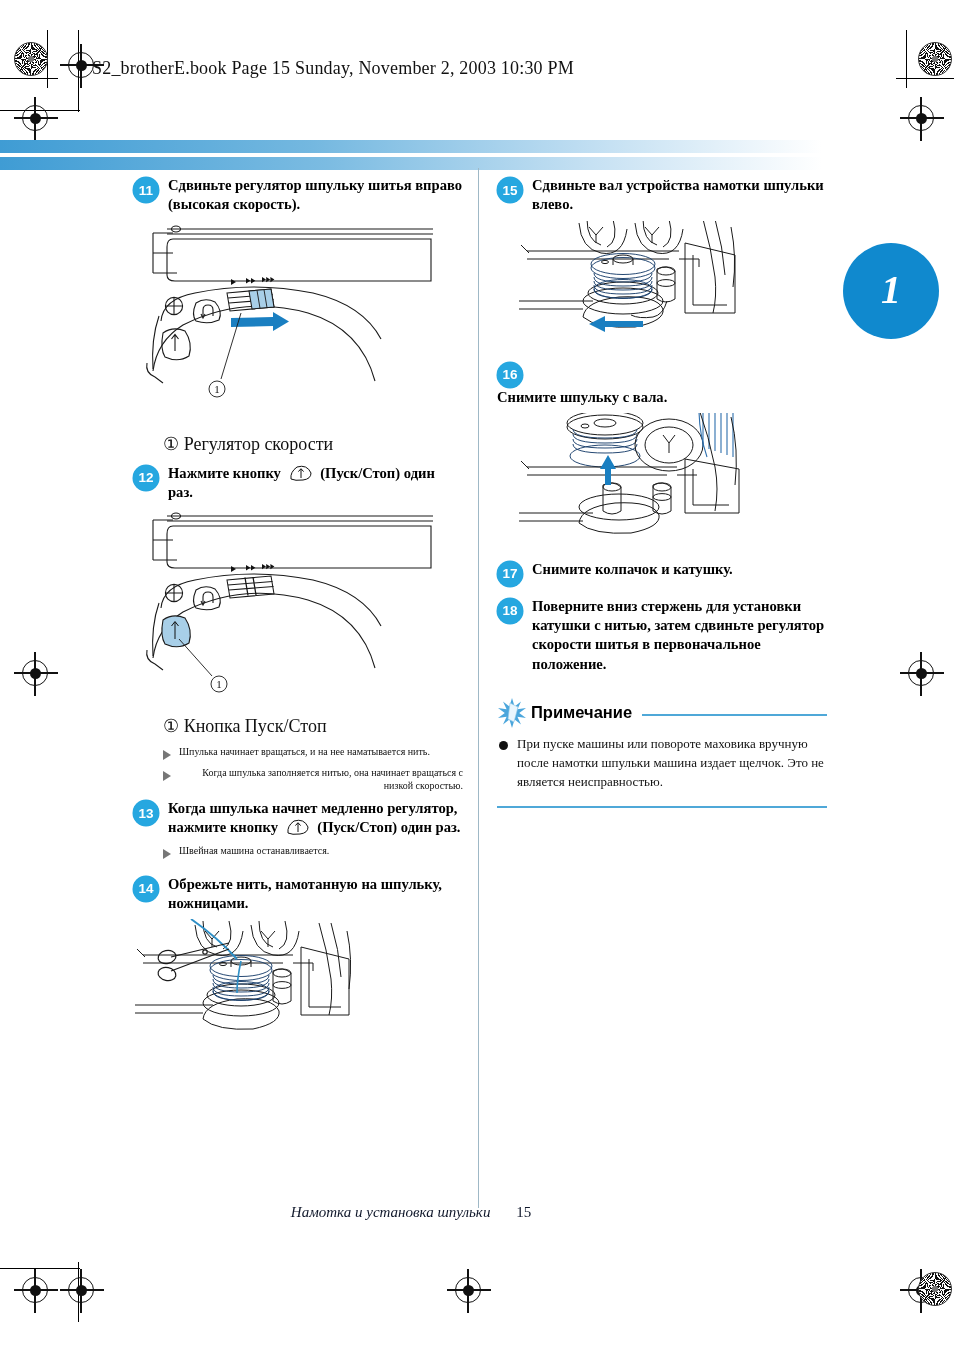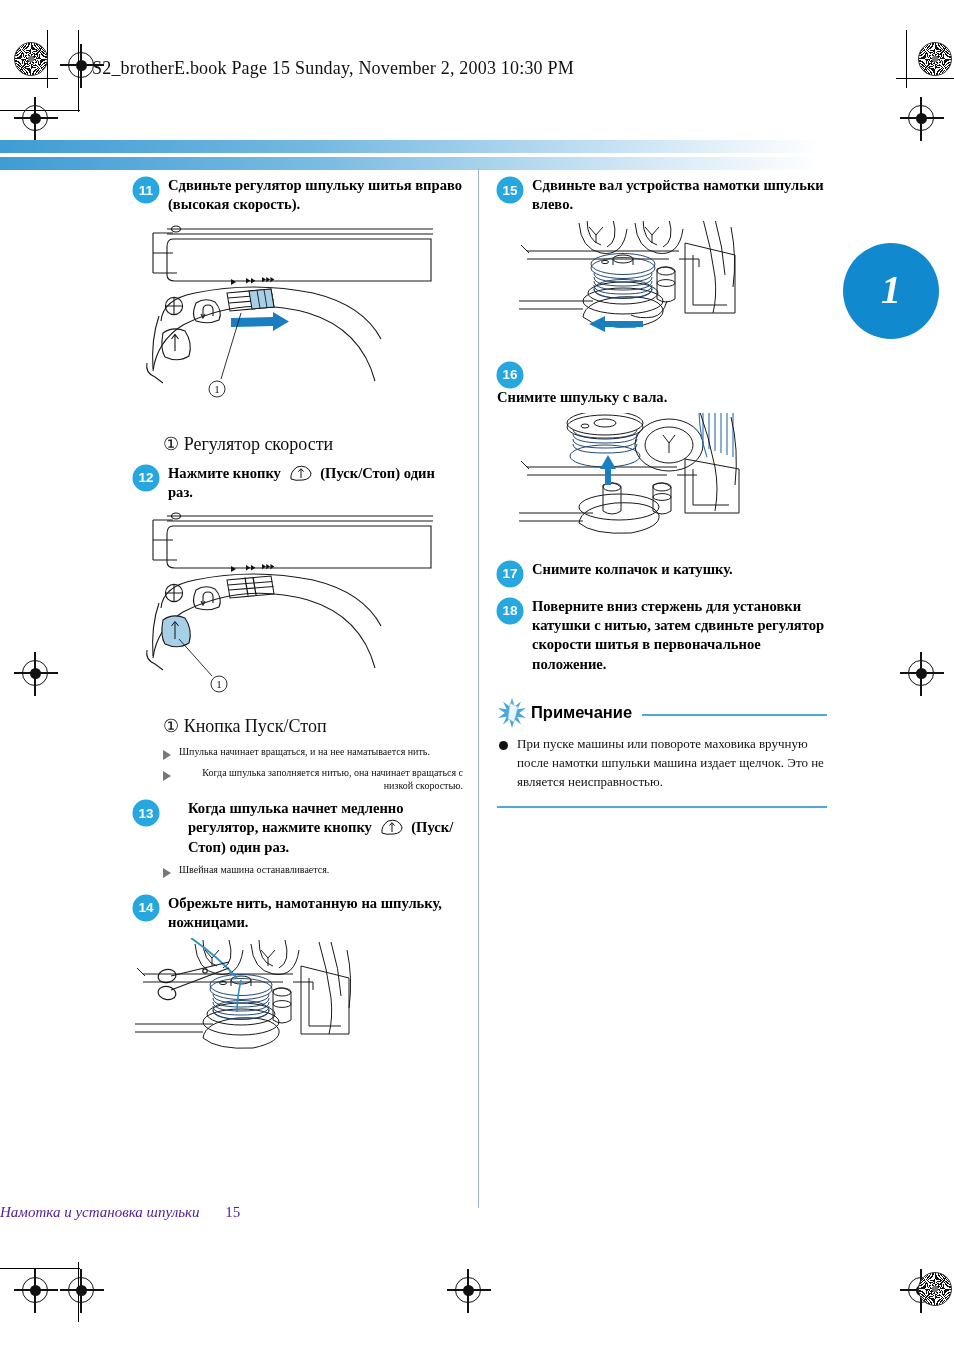--- a/index.html
+++ b/index.html
@@ -128,22 +128,22 @@
     background:#111; margin:6px 9px 0 2px;
   }
   .note-text { font-size:13px; line-height:1.46; color:#111; }
   .note-bottom {
     height:2.2px; background:#4fa8d8; margin-top:14px; width:100%;
   }
 
   
   .footer {
     position:absolute; left:0; top:1204px; width:822px;
-    text-align:left; padding-right:0;
-    font-size:15px; color:#4c1d95;
+    text-align:center; padding-right:0;
+    font-size:15px; color:#0f172a;
   }
   .footer .ttl { font-style:italic; }
   .footer .pg { margin-left:22px; font-style:normal; }
 </style>
 </head>
 <body>
 
 <div class="page">
 
   <div>
@@ -316,21 +316,21 @@
 
     <div class="bullet">
       <div class="tri"></div>
       <div>Шпулька начинает вращаться, и на нее наматывается нить.</div>
     </div>
     <div class="bullet">
       <div class="tri"></div>
       <div>Когда шпулька заполняется нитью, она начинает вращаться с низкой скоростью.</div>
     </div>
 
-    <div class="step" style="margin-top:4px;gap:20px;">
+    <div class="step" style="margin-top:4px;">
       <div class="step-num">13</div>
       <div class="step-text">
         <span>Когда шпулька начнет медленно регулятор, нажмите кнопку</span>
         <svg class="inline-btn" viewBox="0 0 26 17">
           <path d="M3 14 Q2 7 9 2 Q19 -1 23 8 Q23 14 15 15 Q7 16 3 14 Z" fill="none" stroke="#111" stroke-width="1"></path>
           <path d="M13 13 L13 4 M10.4 6.6 L13 3.7 L15.6 6.6" fill="none" stroke="#111" stroke-width="1"></path>
         </svg>
         <span>(Пуск/Стоп) один раз.</span>
       </div>
     </div>

